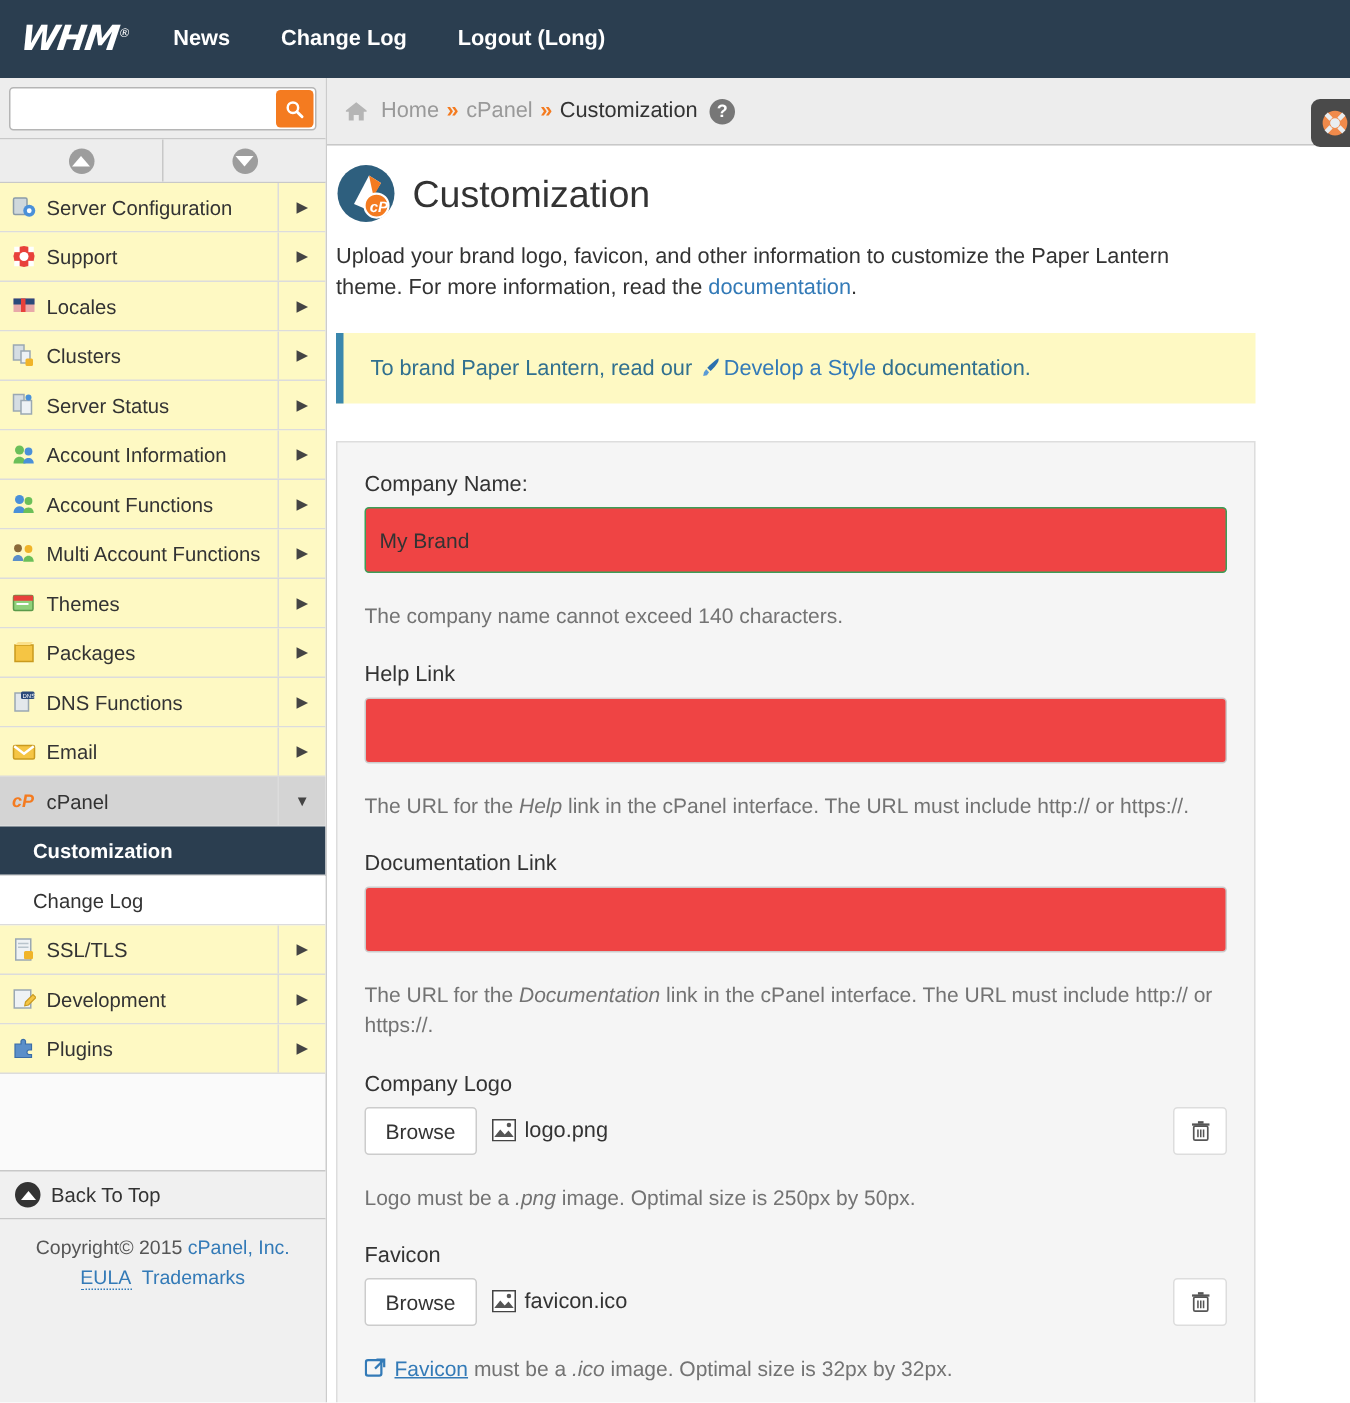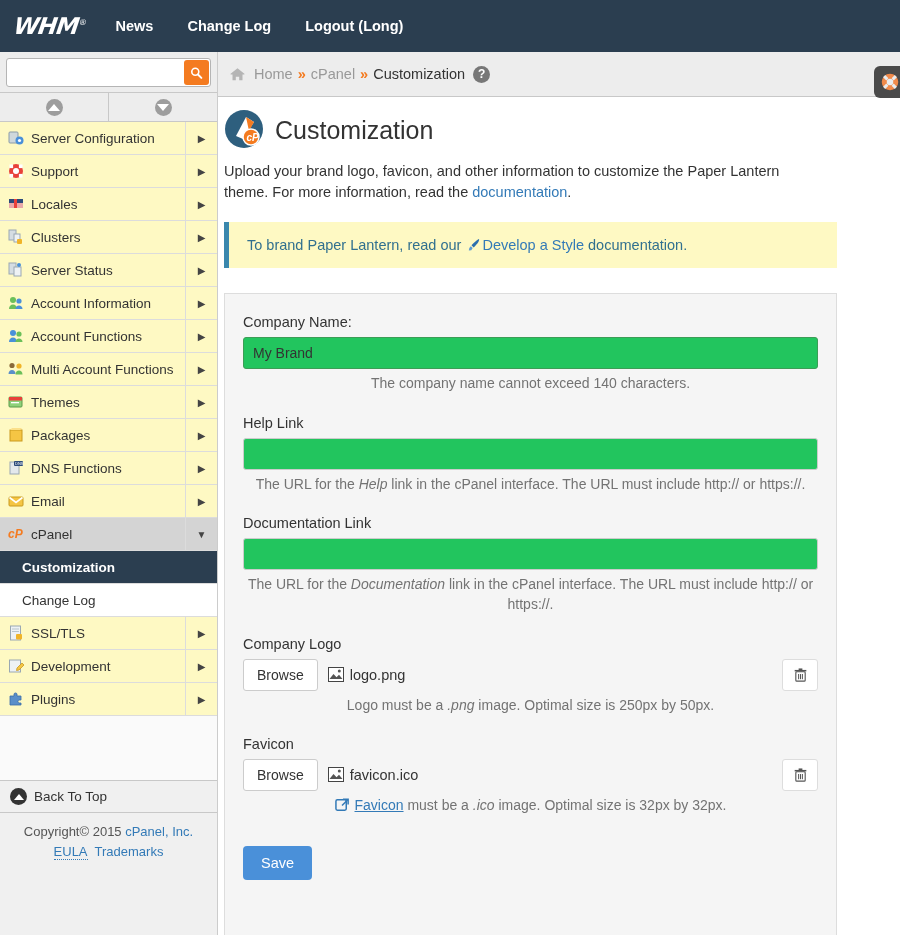--- a/index.html
+++ b/index.html
@@ -249,37 +249,36 @@
   }
 
   .field-label {
     font-weight: normal;
     font-size: 14.5px;
     color: #333;
     margin-bottom: 7px;
   }
   .txt-input {
     width: 100%;
-    height: 32px;
+    height: 44px;
     border: 1px solid #ccc;
     border-radius: 3px;
-    background: #22c55e;
+    background: #ef4444;
     padding: 0 9px;
     font-size: 14px;
     outline: none;
     font-family: "Liberation Sans", sans-serif;
     color: #333;
   }
   .txt-input.valid { border: 1px solid #3c9d56; }
   .help-text {
     font-size: 14px;
     color: #737373;
-    margin-top: 4px;
+    margin-top: 18px;
     line-height: 1.45;
-    text-align: center;
   }
   .help-text em { font-style: italic; }
   .field-group { margin-bottom: 21px; }
 
   .file-row {
     display: flex;
     align-items: center;
     margin-top: 2px;
   }
   .browse-btn {

